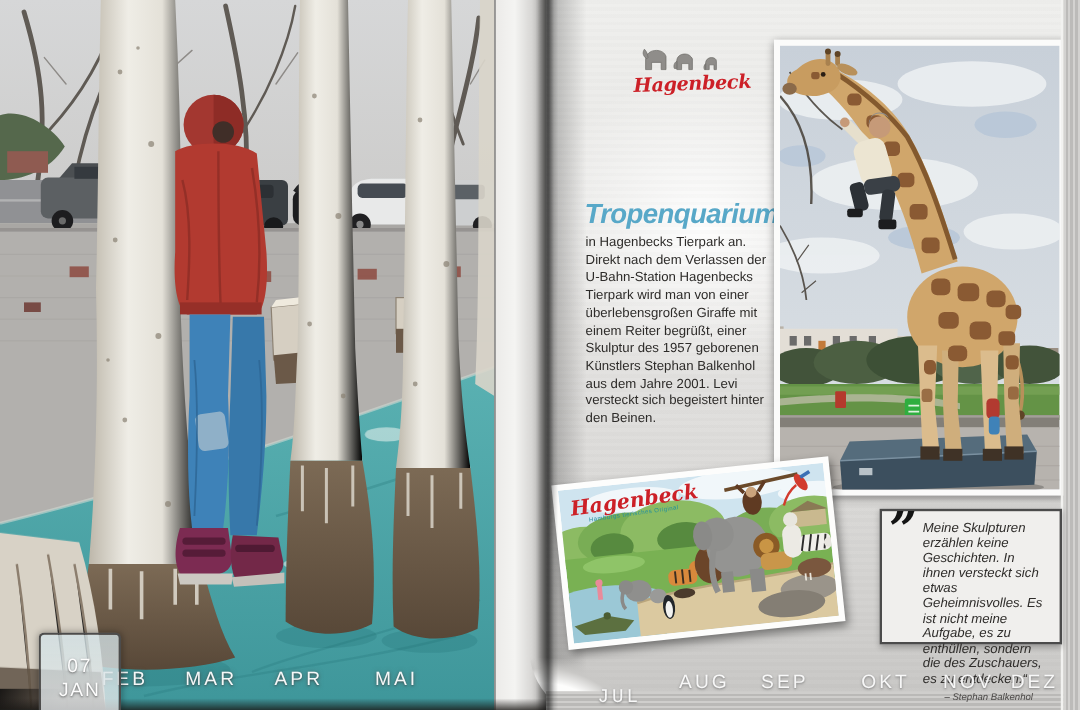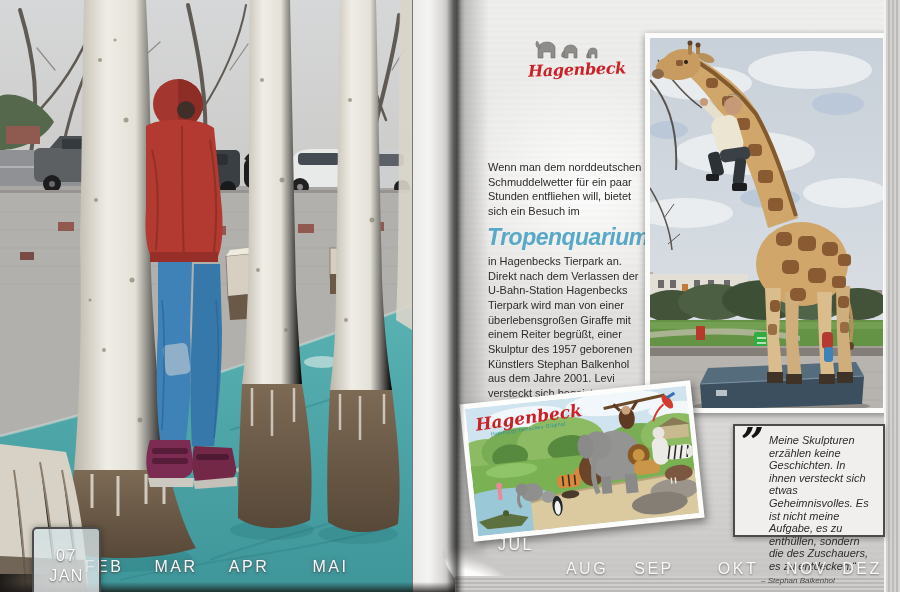--- a/index.html
+++ b/index.html
@@ -75,21 +75,21 @@
   #postcard .card-logo .word{font-size:17px;font-weight:bold;font-style:italic;color:#cc2027;
     font-family:"DejaVu Serif","Liberation Serif",serif;display:block;line-height:16px;}
   #postcard .card-logo .tagline{font-size:5px;color:#238f9d;letter-spacing:.4px;display:block;margin-left:14px;}
 
   
   #quote-box{left:278px;top:424px;width:152px;height:113px;background:#f0efed;
     border:2px solid #4b4b4b;box-shadow:0 2px 5px rgba(0,0,0,.3);z-index:4;padding:8px 8px 6px 10px;}
   #quote-box .qmark{position:absolute;left:6px;top:-8px;font-size:40px;font-weight:bold;
     font-style:italic;color:#141414;font-family:"DejaVu Serif","Liberation Serif",serif;}
   #quote-box .qtext{margin-left:24px;font-size:11px;line-height:12.6px;font-style:italic;color:#2e2c2a;}
-  #quote-box .qattr{margin-left:16px;margin-top:3px;font-size:8px;font-style:italic;color:#4a4846;}
+  #quote-box .qattr{margin-left:42px;margin-top:3px;font-size:8px;font-style:italic;color:#4a4846;}
 </style>
 </head>
 <body>
 
 <div id="stage">
 
   <div id="left-page" class="abs">
 
     <svg id="left-photo" class="abs" width="412" height="592" viewBox="0 0 412 592">
       <defs>
@@ -334,21 +334,20 @@
           <path d="M30,20 L30,13 C30,9 33,7 37,7 C40,7 42,9 43,11 L43,20 L40,20 L40,15 L34,15 L34,20 Z"></path>
           <path d="M30,13 C28,14 27,17 28,19 L30,19 Z"></path>
           <path d="M54,20 L54,15 C54,12 56,10 59,10 C61,10 63,11 63,13 L63,20 L61,20 L61,16 L57,16 L57,20 Z"></path>
           <path d="M54,15 C53,16 52,18 53,20 L54,20 Z"></path>
         </g>
       </svg>
       <span class="word">Hagenbeck</span>
     </div>
 
     <div id="article" class="abs">
-      <div class="intro">Wenn man dem norddeutschen Schmuddelwetter für ein paar Stunden entfliehen will, bietet sich ein Besuch im</div>
       <div class="headline">Tropenquarium</div>
       <div class="body">in Hagenbecks Tierpark an. Direkt nach dem Verlassen der U-Bahn-Station Hagenbecks Tierpark wird man von einer überlebensgroßen Giraffe mit einem Reiter begrüßt, einer Skulptur des 1957 geborenen Künstlers Stephan Balkenhol aus dem Jahre 2001. Levi versteckt sich begeistert hinter den Beinen.</div>
     </div>
 
     <div id="giraffe-frame" class="abs">
       <svg width="233" height="370" viewBox="0 0 233 370">
         <defs>
           <linearGradient id="gskyG" x1="0" y1="0" x2="0" y2="1">
             <stop offset="0" stop-color="#c8d0d9"></stop>
               <stop offset="1" stop-color="#dde2e6"></stop>
@@ -569,21 +568,21 @@
     <div id="quote-box" class="abs">
       <span class="qmark">”</span>
       <div class="qtext">Meine Skulpturen erzählen keine Geschichten. In ihnen versteckt sich etwas Geheimnisvolles. Es ist nicht meine Aufgabe, es zu enthüllen, sondern die des Zuschauers, es zu entdecken.“</div>
       <div class="qattr">– Stephan Balkenhol</div>
     </div>
 
     <div id="right-curl" class="abs"></div>
     <div id="right-bottom-stack" class="abs"></div>
     <div id="right-edge-stack" class="abs"></div>
 
-    <span class="month-label month-right" style="left:61px;top:536px;">JUL</span>
+    <span class="month-label month-right" style="left:61px;top:572px;font-family:Liberation Mono, monospace;">JUL</span>
     <span class="month-label month-right" style="left:132px;top:560px;">AUG</span>
     <span class="month-label month-right" style="left:199px;top:560px;">SEP</span>
     <span class="month-label month-right" style="left:283px;top:560px;">OKT</span>
     <span class="month-label month-right" style="left:341px;top:560px;padding-left:22px;">NOV</span>
     <span class="month-label month-right" style="left:407px;top:560px;">DEZ</span>
   </div>
 
   <div id="spine" class="abs"></div>
 </div>
 

